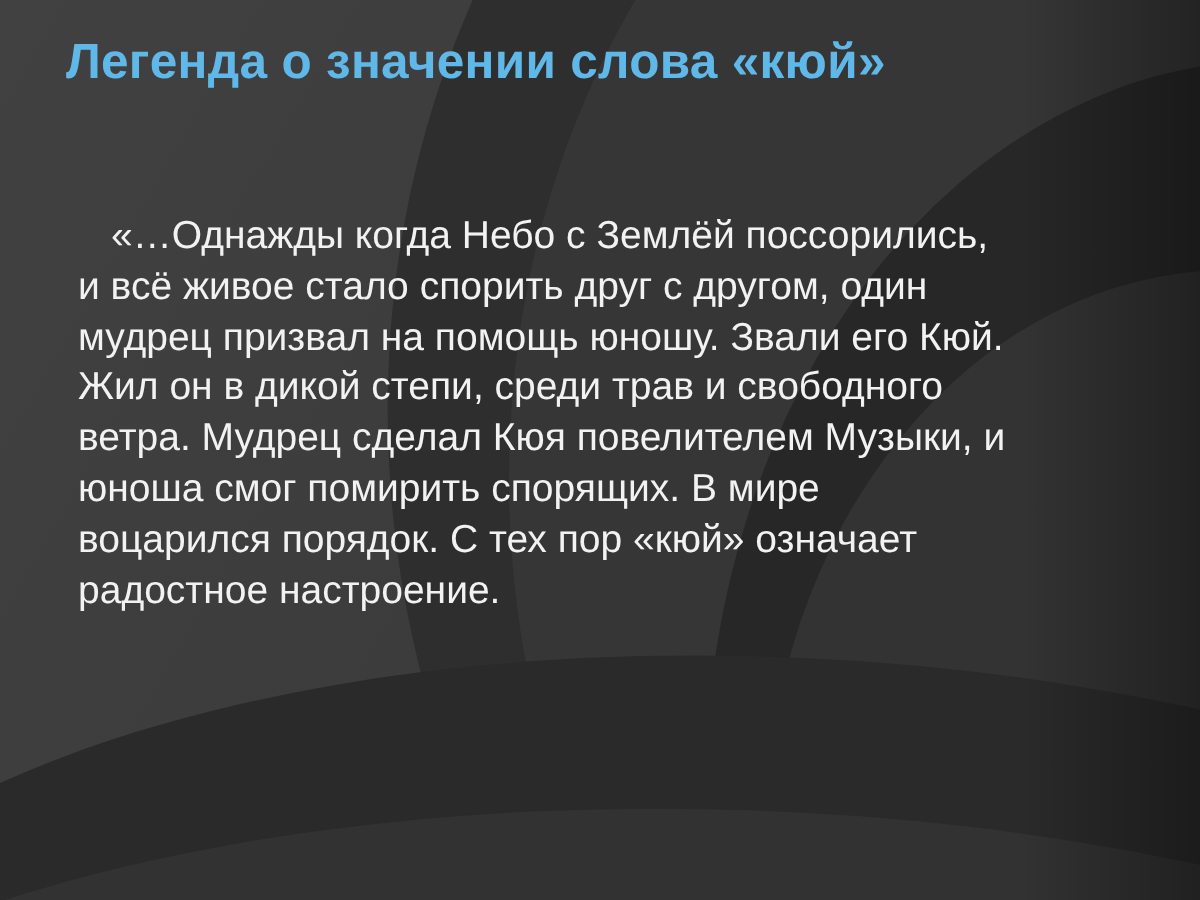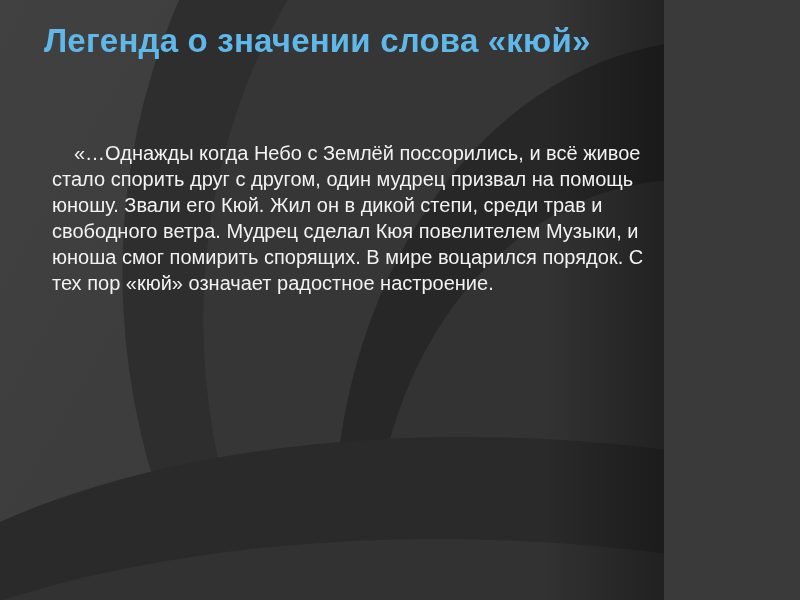--- a/index.html
+++ b/index.html
@@ -9,21 +9,21 @@
   body {
     width: 800px;
     height: 600px;
     overflow: hidden;
     font-family: "Liberation Sans", sans-serif;
     background: #3a3a3a;
   }
 
   .slide {
     position: relative;
-    width: 664px;
+    width: 800px;
     height: 600px;
     background: #3f3f3f;
     overflow: hidden;
   }
 
   
   .bg-base {
     position: absolute;
     inset: 0;
     background: linear-gradient(120deg, #414141 0%, #3c3c3c 45%, #343434 70%, #2b2b2b 100%);
@@ -107,21 +107,21 @@
 
   .body-block {
     position: absolute;
     left: 52px;
     top: 140px;
     width: 620px;
   }
 
   .body-text {
     color: #f2f2f2;
-    font-size: 20px;
+    font-size: 26px;
     line-height: 1.30;
     text-indent: 22px;
   }
 </style>
 </head>
 <body>
 
 <div class="slide">
 
   <div class="bg-base"></div>

